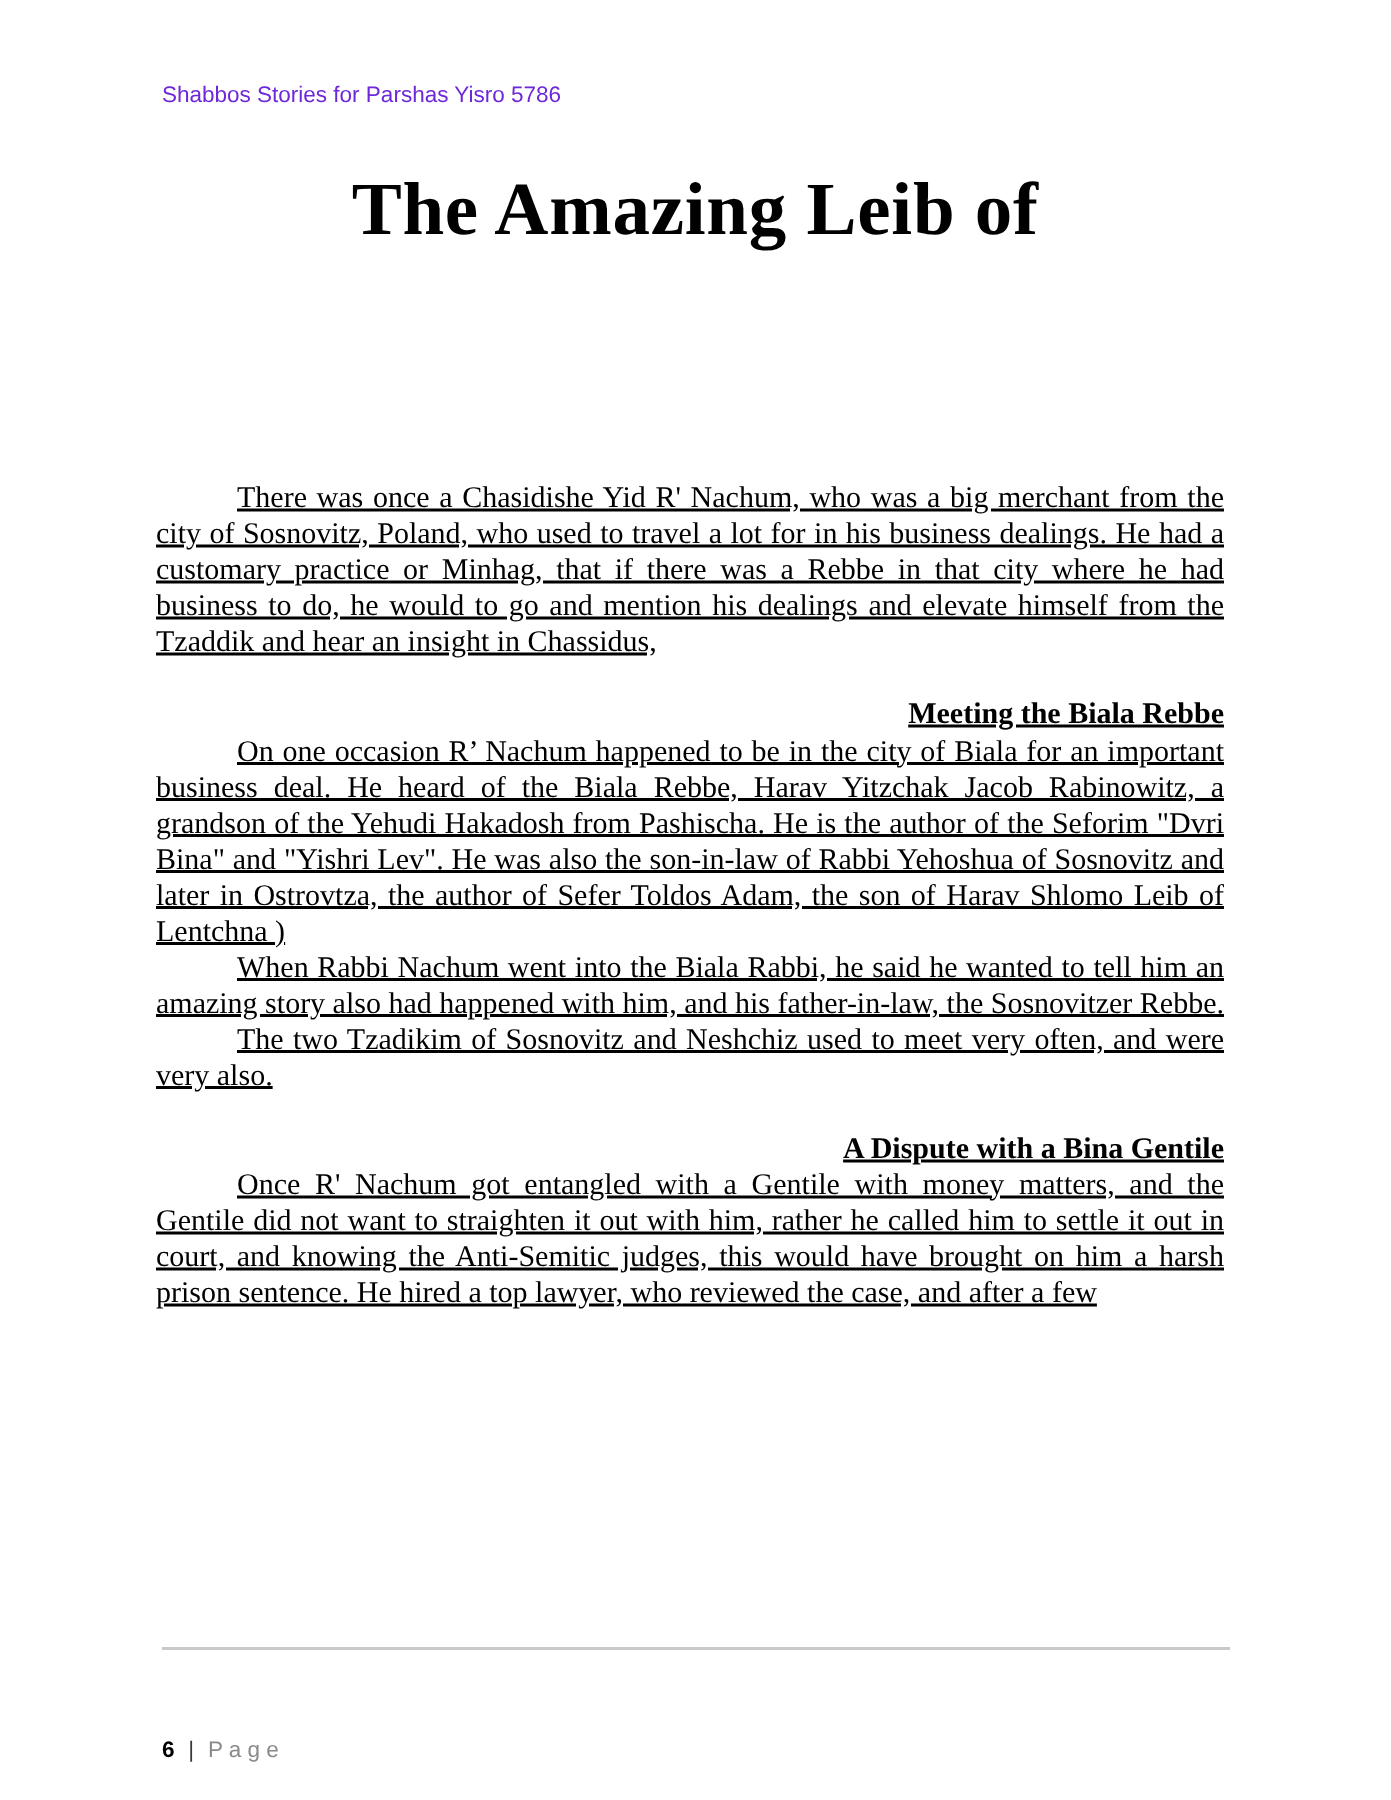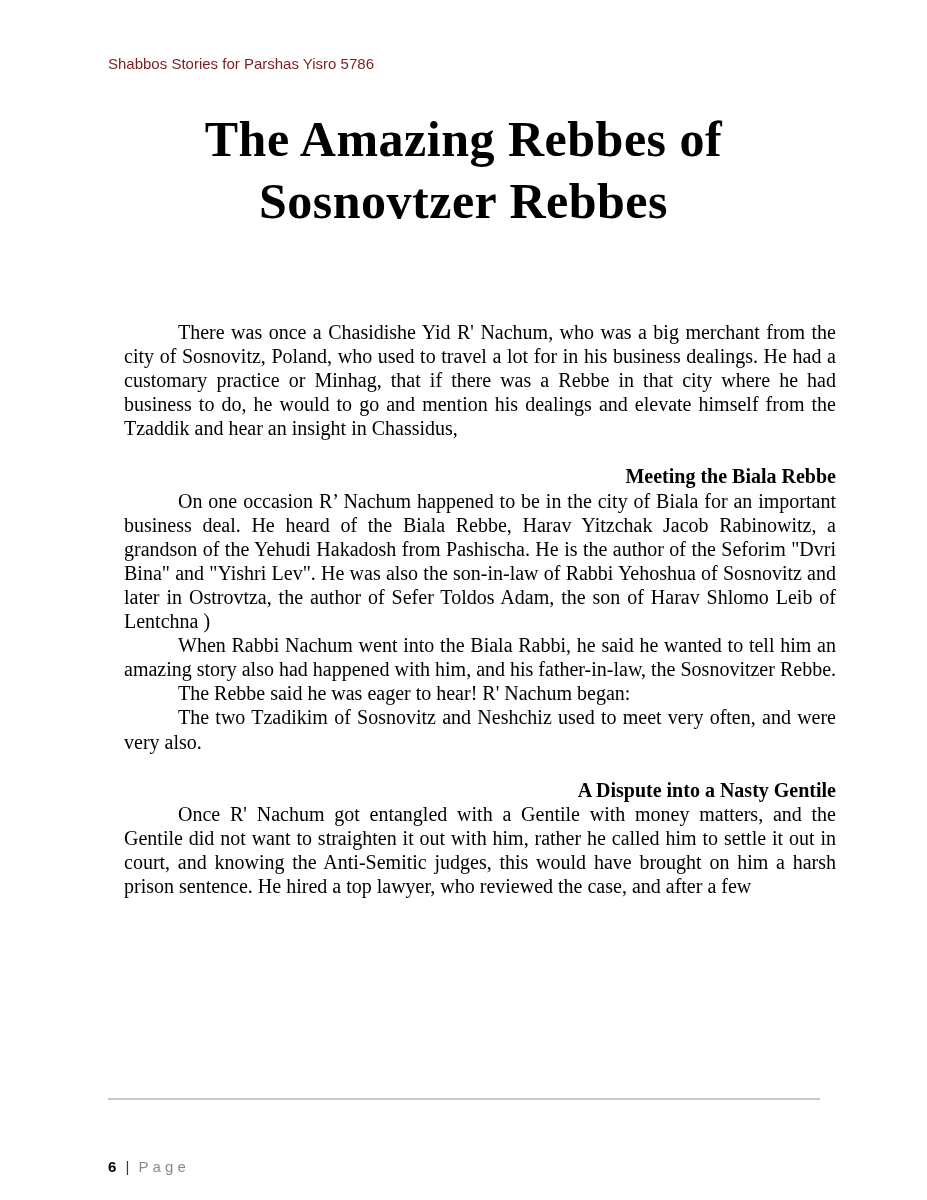--- a/index.html
+++ b/index.html
@@ -15,43 +15,44 @@
     color: #000000;
     font-family: "Liberation Serif", serif;
     overflow: hidden;
   }
   .doc-header {
     position: absolute;
     left: 108px;
     top: 55px;
     font-family: "Liberation Sans", sans-serif;
     font-size: 15px;
-    color: #7f1d1d;
+    color: #6d28d9;
     white-space: nowrap;
   }
   .doc-title {
     position: absolute;
     left: 0;
     right: 0;
     top: 108px;
     text-align: center;
     font-weight: 700;
     font-size: 50px;
     line-height: 62px;
     letter-spacing: 0.5px;
   }
   .doc-body {
     position: absolute;
-    left: 124px;
+    left: 104px;
     top: 320px;
     width: 712px;
     font-size: 20px;
     line-height: 24.1px;
     text-align: justify;
     text-justify: inter-word;
+    text-decoration: underline;
   }
   .para {
     margin: 0;
     text-indent: 54px;
   }
   .heading {
     margin: 24px 0 0 0;
     font-size: 20px;
     line-height: 24.1px;
     font-weight: 700;
@@ -86,32 +87,30 @@
   }
 </style>
 </head>
 <body>
 
 <div class="page">
 
   <div class="doc-header">Shabbos Stories for Parshas Yisro 5786</div>
 
   <div class="doc-title">
-    <div>The Amazing Rebbes of</div>
-    <div>Sosnovtzer Rebbes</div>
+    <div>The Amazing Leib of</div>
   </div>
 
   <div class="doc-body">
     <p class="para">There was once a Chasidishe Yid R' Nachum, who was a big merchant from the city of Sosnovitz, Poland, who used to travel a lot for in his business dealings. He had a customary practice or Minhag, that if there was a Rebbe in that city where he had business to do, he would to go and mention his dealings and elevate himself from the Tzaddik and hear an insight in Chassidus,</p>
     <h2 class="heading">Meeting the Biala Rebbe</h2>
     <p class="para">On one occasion R’ Nachum happened to be in the city of Biala for an important business deal. He heard of the Biala Rebbe, Harav Yitzchak Jacob Rabinowitz, a grandson of the Yehudi Hakadosh from Pashischa. He is the author of the Seforim "Dvri Bina" and "Yishri Lev". He was also the son-in-law of Rabbi Yehoshua of Sosnovitz and later in Ostrovtza, the author of Sefer Toldos Adam, the son of Harav Shlomo Leib of Lentchna )</p>
     <p class="para">When Rabbi Nachum went into the Biala Rabbi, he said he wanted to tell him an amazing story also had happened with him, and his father-in-law, the Sosnovitzer Rebbe.</p>
-    <p class="para">The Rebbe said he was eager to hear! R' Nachum began:</p>
     <p class="para">The two Tzadikim of Sosnovitz and Neshchiz used to meet very often, and were very also.</p>
-    <h2 class="heading">A Dispute into a Nasty Gentile</h2>
+    <h2 class="heading">A Dispute with a Bina Gentile</h2>
     <p class="para">Once R' Nachum got entangled with a Gentile with money matters, and the Gentile did not want to straighten it out with him, rather he called him to settle it out in court, and knowing the Anti-Semitic judges, this would have brought on him a harsh prison sentence. He hired a top lawyer, who reviewed the case, and after a few</p>
   </div>
 
   <div class="footer-divider"></div>
 
   <div class="doc-footer">
     <span class="page-num">6</span>
     <span class="sep">|</span>
     <span class="page-word">P a g e</span>
   </div>

